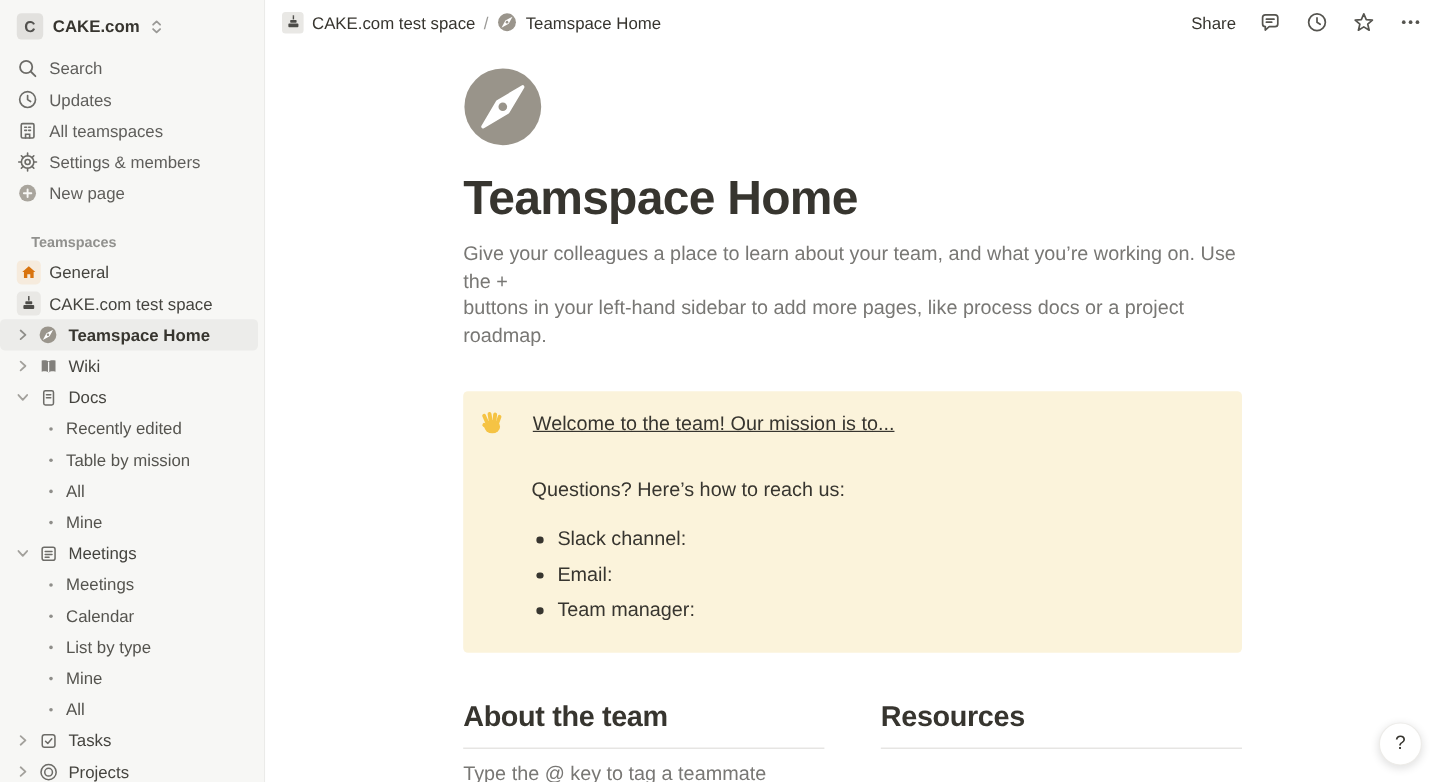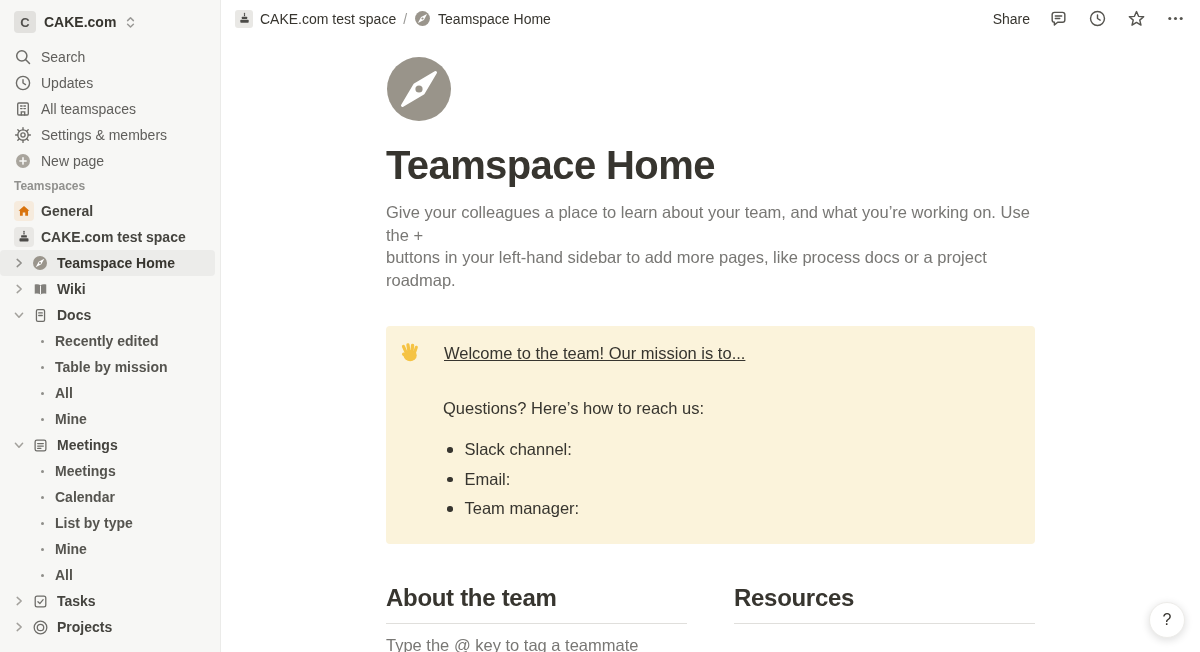--- a/index.html
+++ b/index.html
@@ -11,24 +11,24 @@
   .sidebar { width:221px; min-width:221px; height:652px; background:#F7F7F5;
     border-right:1px solid #EBEBE9; padding-top:8px; }
   .ws-row { display:flex; align-items:center; gap:8px; height:28px; padding:0 12px 0 14px; cursor:pointer; }
   .ws-tile { width:22px; height:22px; border-radius:4px; background:#E2E1DE; color:#52514e;
     font-size:13px; font-weight:700; display:flex; align-items:center; justify-content:center; }
   .ws-name { font-size:14px; font-weight:600; color:#37352f; }
   .menu { margin-top:8px; }
   .srow { height:26px; display:flex; align-items:center; gap:9px; padding:0 8px 0 14px;
     font-size:14px; font-weight:500; color:#5f5e5b; cursor:pointer; white-space:nowrap; }
   .srow .icn { width:18px; height:18px; display:flex; align-items:center; justify-content:center; flex:none; }
-  .section-label { height:24px; display:flex; align-items:center;
-    padding-left:14px; font-size:12px; font-weight:600; color:#91918E; }
+  .section-label { margin-top:16px; height:24px; display:flex; align-items:center;
+    padding-left:26px; font-size:12px; font-weight:600; color:#91918E; }
   .trow { height:26px; display:flex; align-items:center; padding:0 8px 0 14px;
-    font-size:14px; font-weight:700; color:#45443f; cursor:pointer; white-space:nowrap; }
+    font-size:14px; font-weight:400; color:#45443f; cursor:pointer; white-space:nowrap; }
   .trow.tile-row { gap:7px; }
   .tile { width:20px; height:20px; border-radius:4px; display:flex; align-items:center; justify-content:center; flex:none; }
   .tile.orange { background:#F6EBDD; }
   .tile.gray { background:#E9E8E5; }
   .trow.chev-row { padding-left:11px; gap:4px; }
   .chev { width:16px; height:16px; display:flex; align-items:center; justify-content:center; flex:none; }
   .picon { width:18px; height:18px; display:flex; align-items:center; justify-content:center; flex:none; margin-right:4px; }
   .trow.selected { background:#ECECEA; border-radius:4px; margin-right:5px; color:#37352f; font-weight:700; }
   .trow.sub-row { padding-left:41px; gap:11px; color:#55544f; }
   .dot { width:3px; height:3px; border-radius:50%; background:#8f8e8a; flex:none; }

